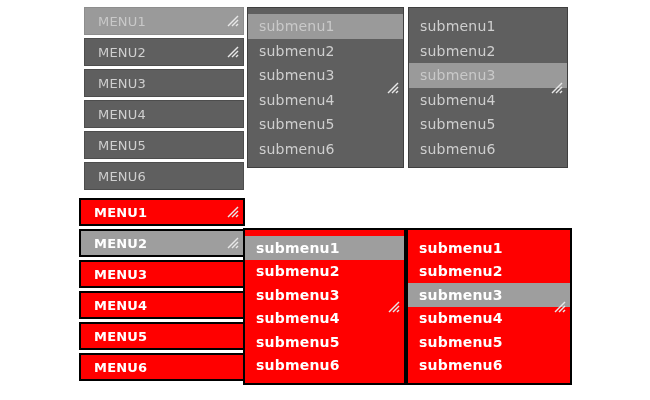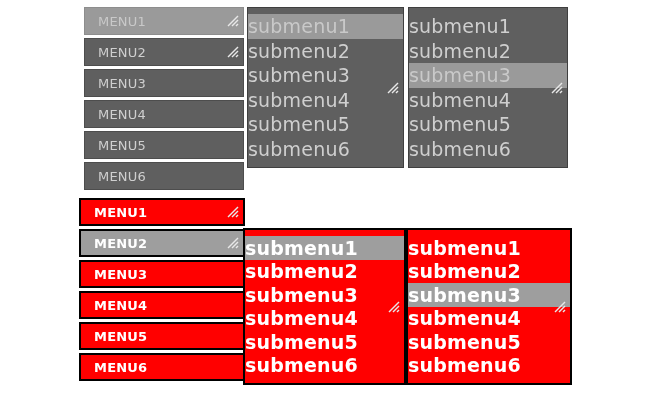--- a/index.html
+++ b/index.html
@@ -64,22 +64,22 @@
     box-sizing: border-box;
     display: flex;
     flex-direction: column;
     padding: 6px 0 6px 0;
   }
   .panel .sitem {
     box-sizing: border-box;
     display: flex;
     align-items: center;
     height: 25px;
-    padding-left: 0;
-    font-size: 19px;
+    padding-left: 11px;
+    font-size: 14px;
     letter-spacing: .2px;
   }
 
   .panel.theme-gray {
     background: #5f5f5f;
     border: 1px solid #3f3f3f;
   }
   .panel.theme-gray .sitem { color: #cfcfcf; }
   .panel.theme-gray .sitem.is-active {
     background: #9a9a9a;

